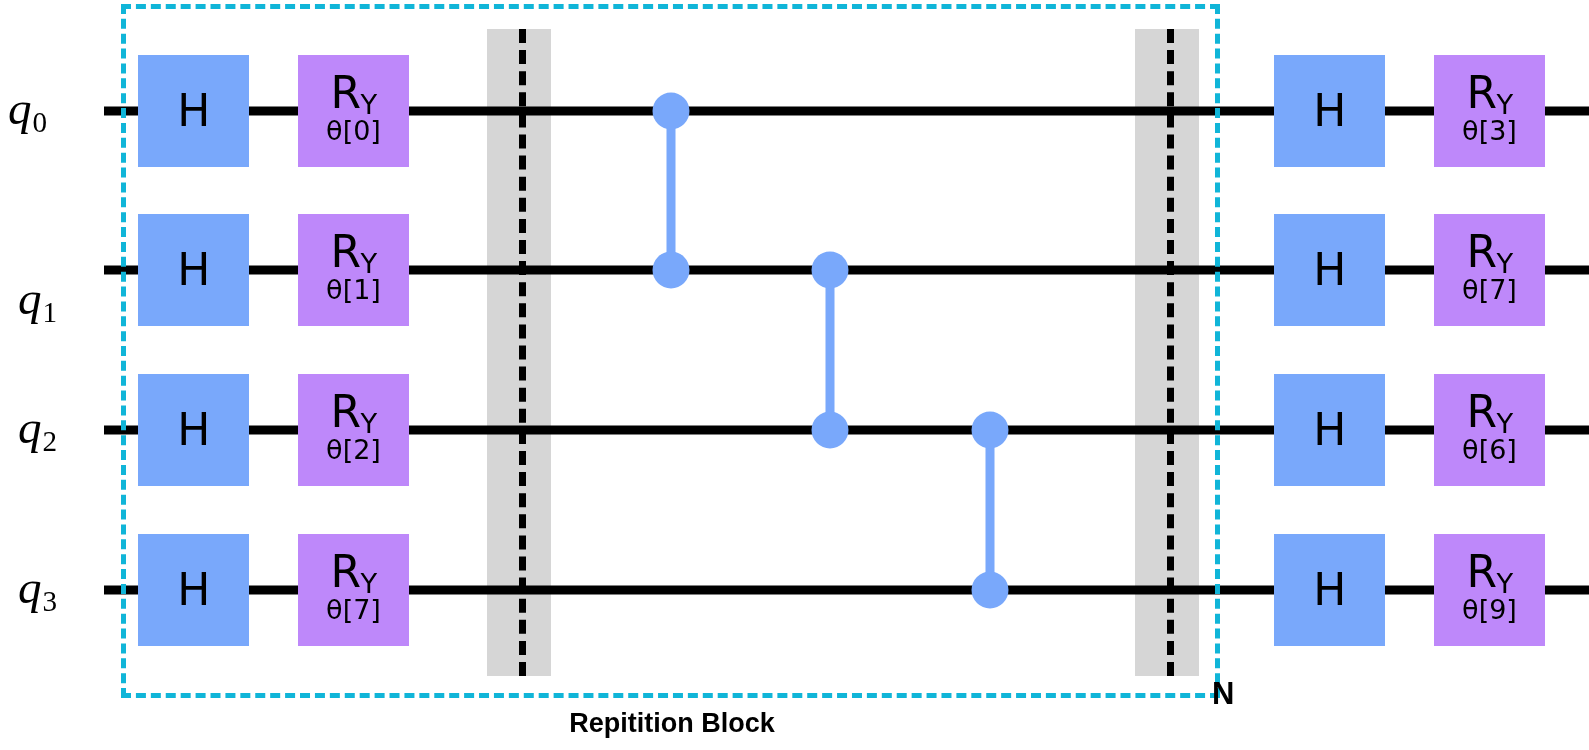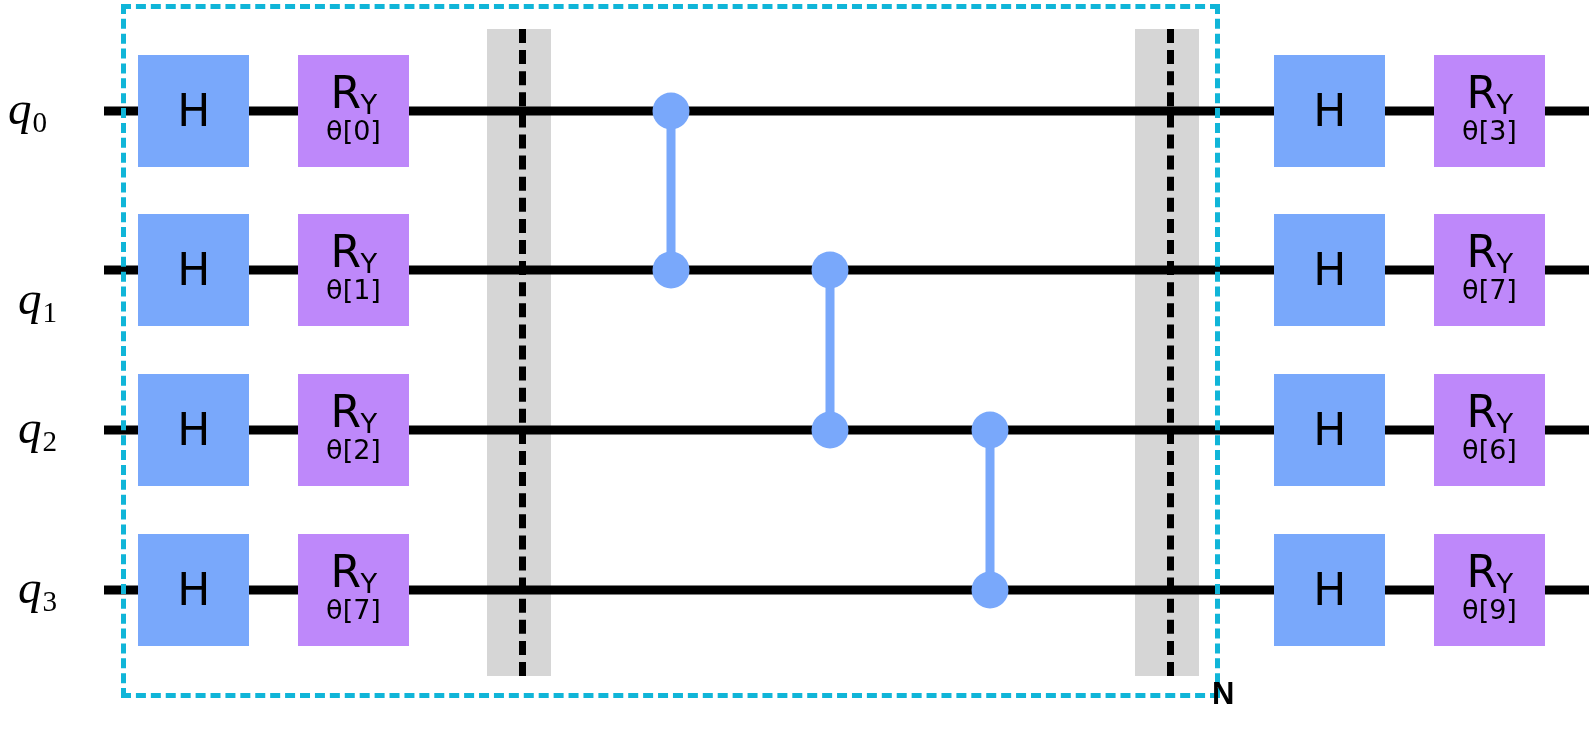--- a/index.html
+++ b/index.html
@@ -243,16 +243,17 @@
   </div>
   <div class="gate ry" style="left:1434px; top:534px; width:111px; height:112px;">
     <div class="inner">
       <span class="main"><span>R</span><span class="sub">Y</span></span>
       <span class="param">θ[9]</span>
     </div>
   </div>
 
   <div class="rep-box" style="left:121px; top:4px; width:1099px; height:694px;"></div>
 
+  <div class="rep-label" style="left:672px; top:708px;">Repitition Block</div>
 
   <div class="rep-n" style="left:1212px; top:676px;">N</div>
 
 </div>
 
 </body></html>

